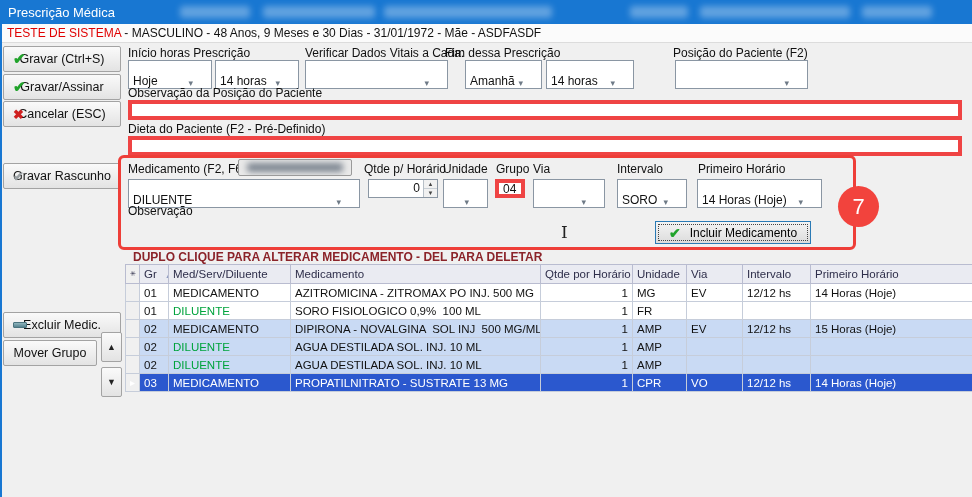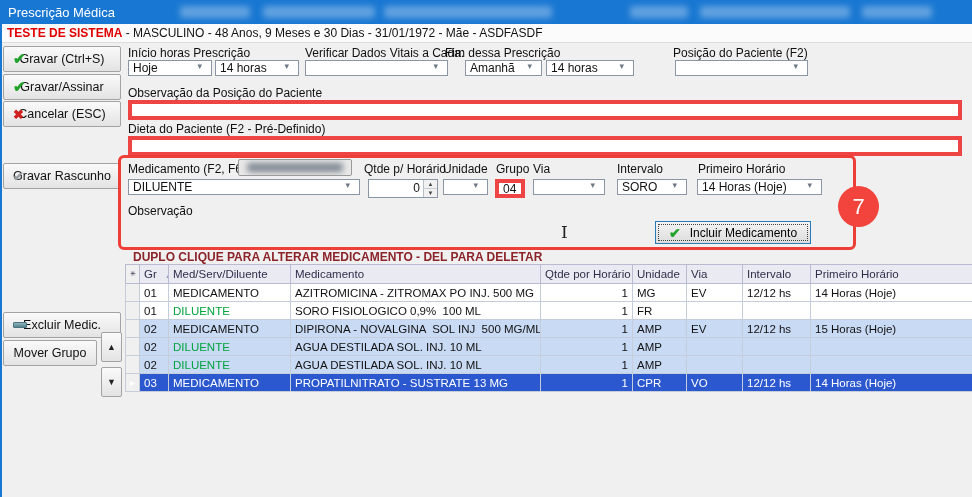--- a/index.html
+++ b/index.html
@@ -25,21 +25,21 @@
     position:absolute; top:6px; height:12px; border-radius:3px;
     background:rgba(255,255,255,.32); filter:blur(3px);
   }
 
   
   .patientbar {
     left:2px; top:24px; width:970px; height:19px;
     background:#fbfbfb; border-bottom:1px solid #dcdcdc;
     line-height:18px; padding-left:5px; white-space:nowrap;
   }
-  .patient-name { color:#e00000; font-weight:bold; }
+  .patient-name { color:#e00000; font-weight:normal; }
 
   .left-edge { left:0; top:24px; width:2px; height:473px; background:#1877d2; }
 
   
   .side-btn {
     left:3px; width:118px; height:26px;
     background:linear-gradient(#fafafa,#e3e3e3);
     border:1px solid #a3a3a3; border-radius:2px;
     font-size:12.5px; color:#111;
     display:flex; align-items:center; justify-content:center;
@@ -58,22 +58,22 @@
     left:101px; width:21px; height:30px;
     background:linear-gradient(#fafafa,#e3e3e3);
     border:1px solid #a3a3a3; border-radius:2px;
     display:flex; align-items:center; justify-content:center;
     font-size:9px; color:#222;
   }
 
   
   .lbl { white-space:nowrap; color:#101010; }
   .combo {
-    height:16px; background:#fff; border:1px solid #8a96a3;
-    display:flex; align-items:flex-start; padding:0 9px 0 4px;
+    height:29px; background:#fff; border:1px solid #8a96a3;
+    display:flex; align-items:flex-end; padding:0 18px 0 4px;
     white-space:nowrap; overflow:hidden;
   }
   .combo .arrow { margin-left:auto; color:#6e7a86; font-size:9px; padding-left:3px; }
   .tbox {
     background:#fff; border:4px solid #ef4444;
     font-family:"Liberation Sans", sans-serif; font-size:12px;
     padding:0 4px; color:#111;
   }
   .spin { height:19px; background:#fff; border:1px solid #8a96a3; display:flex; }
   .spin .val { flex:1; text-align:right; padding:1px 3px 0 0; }

